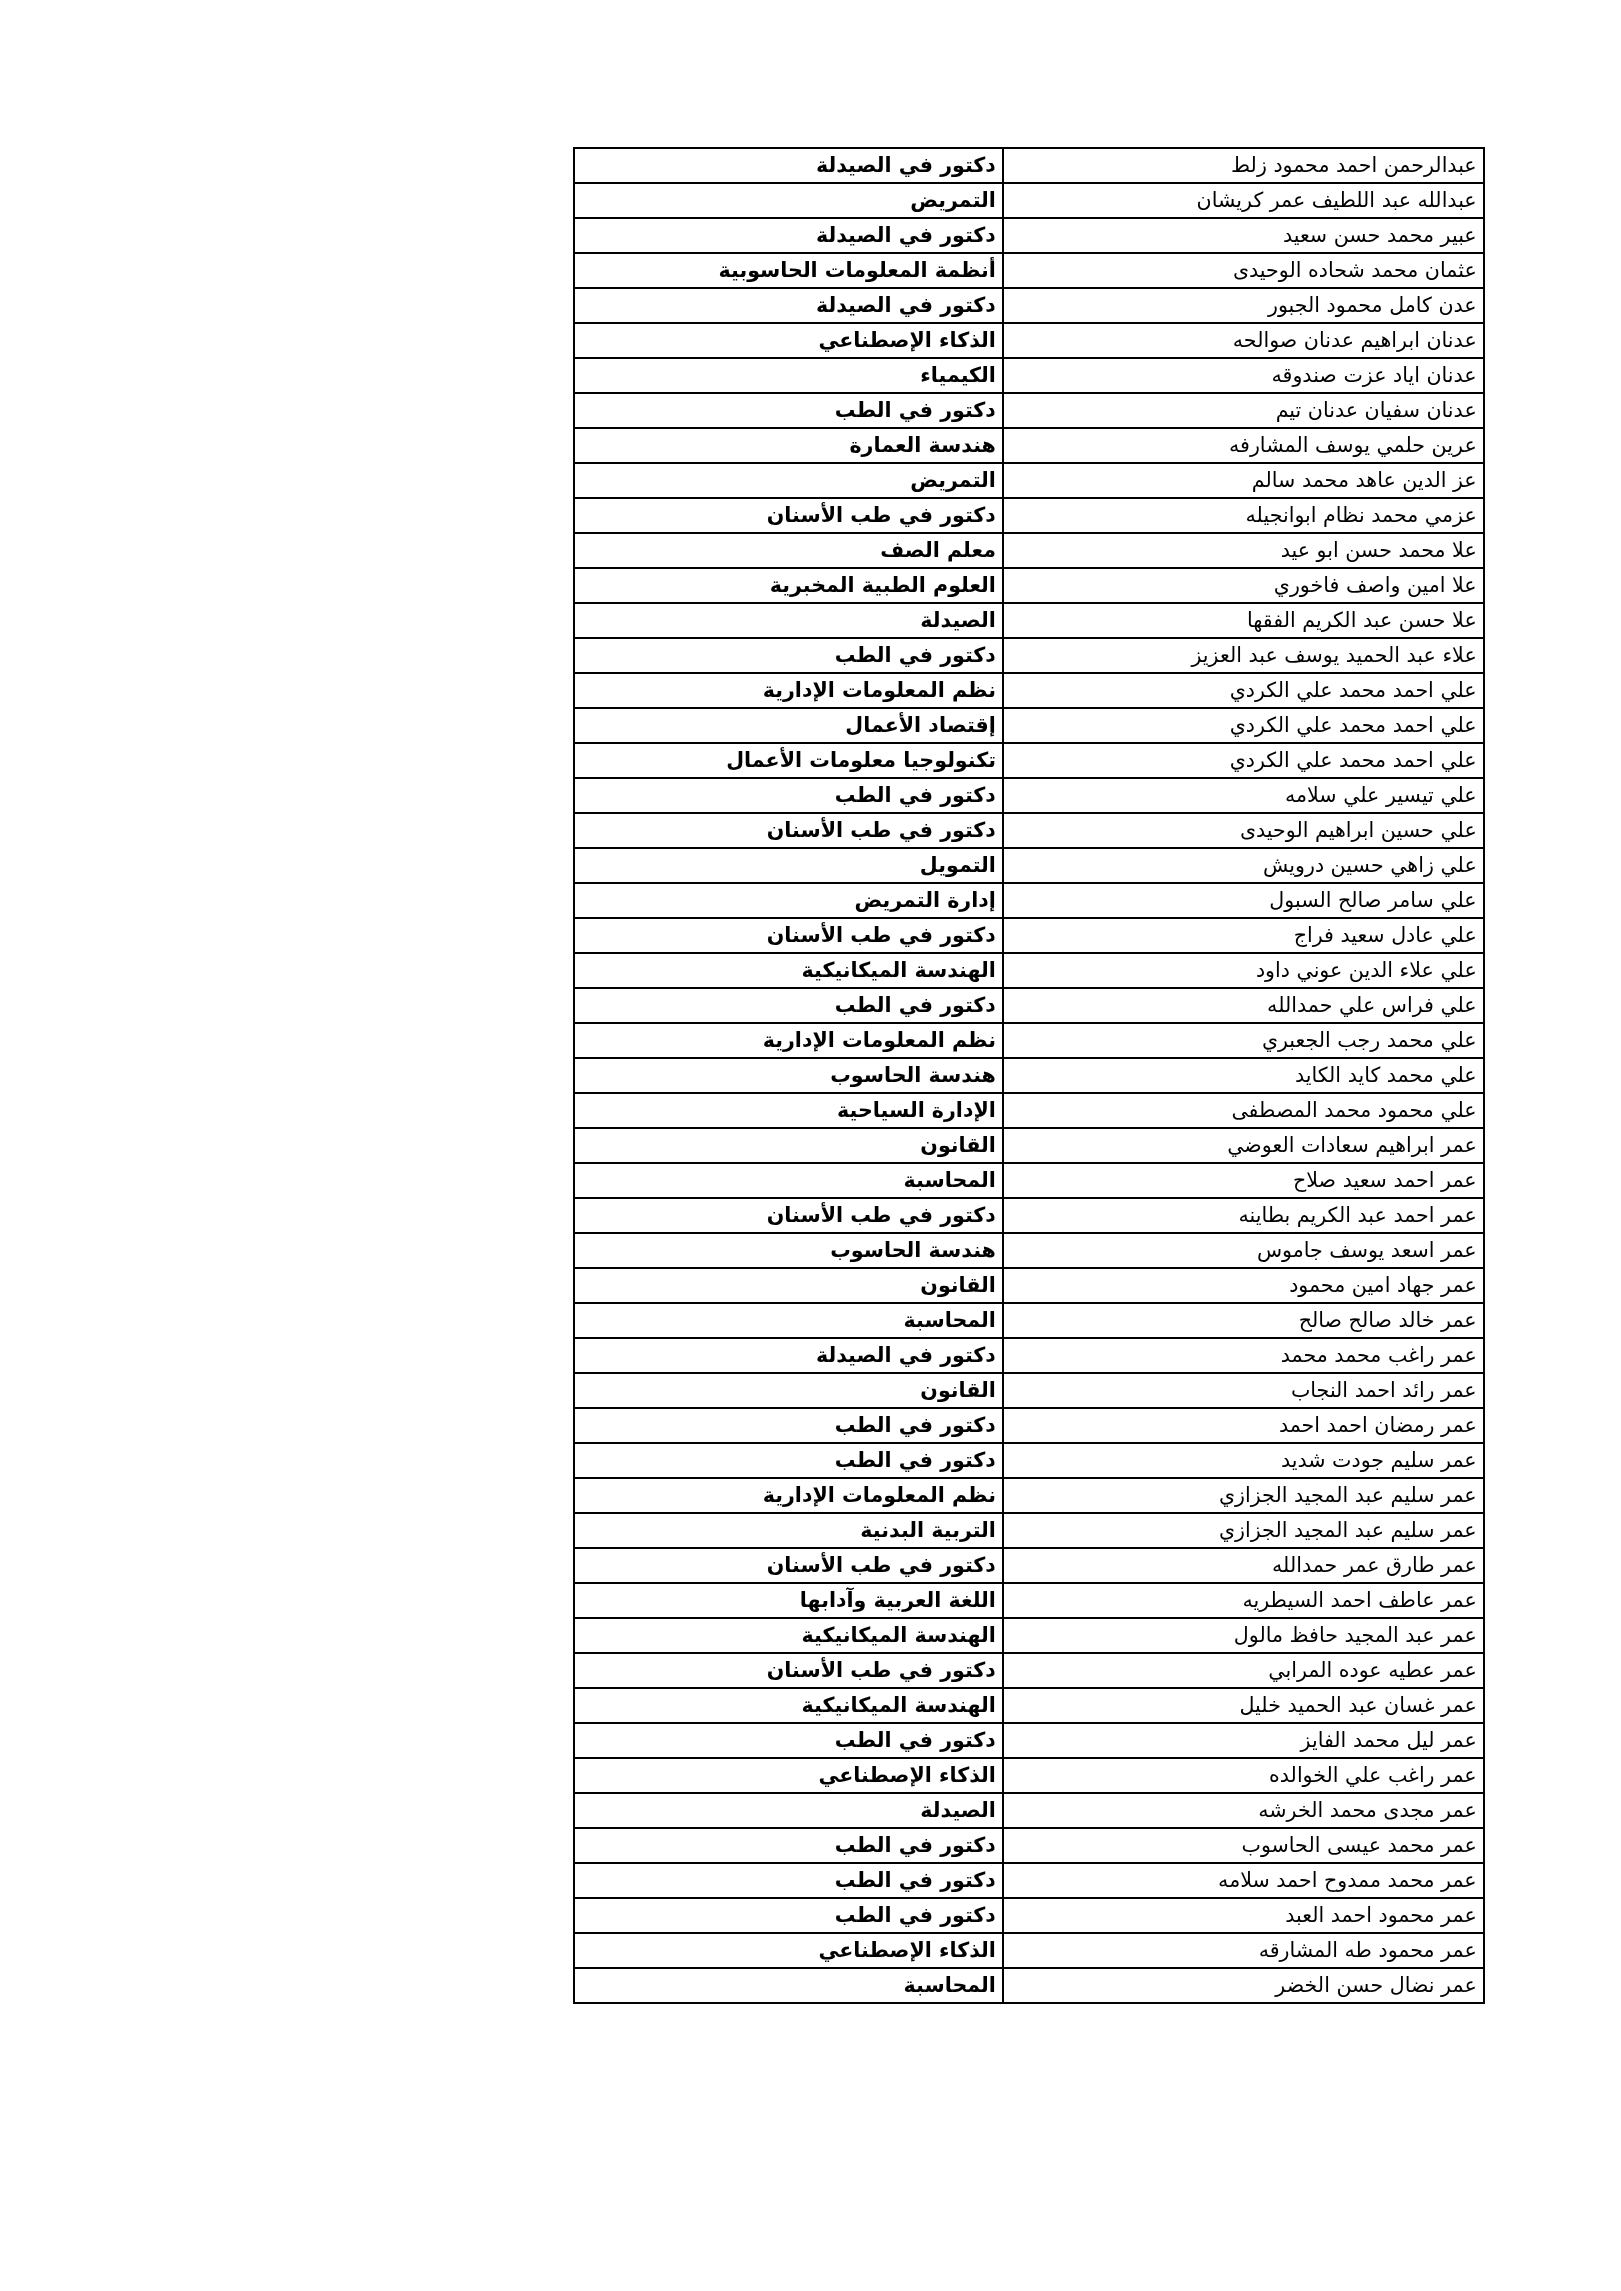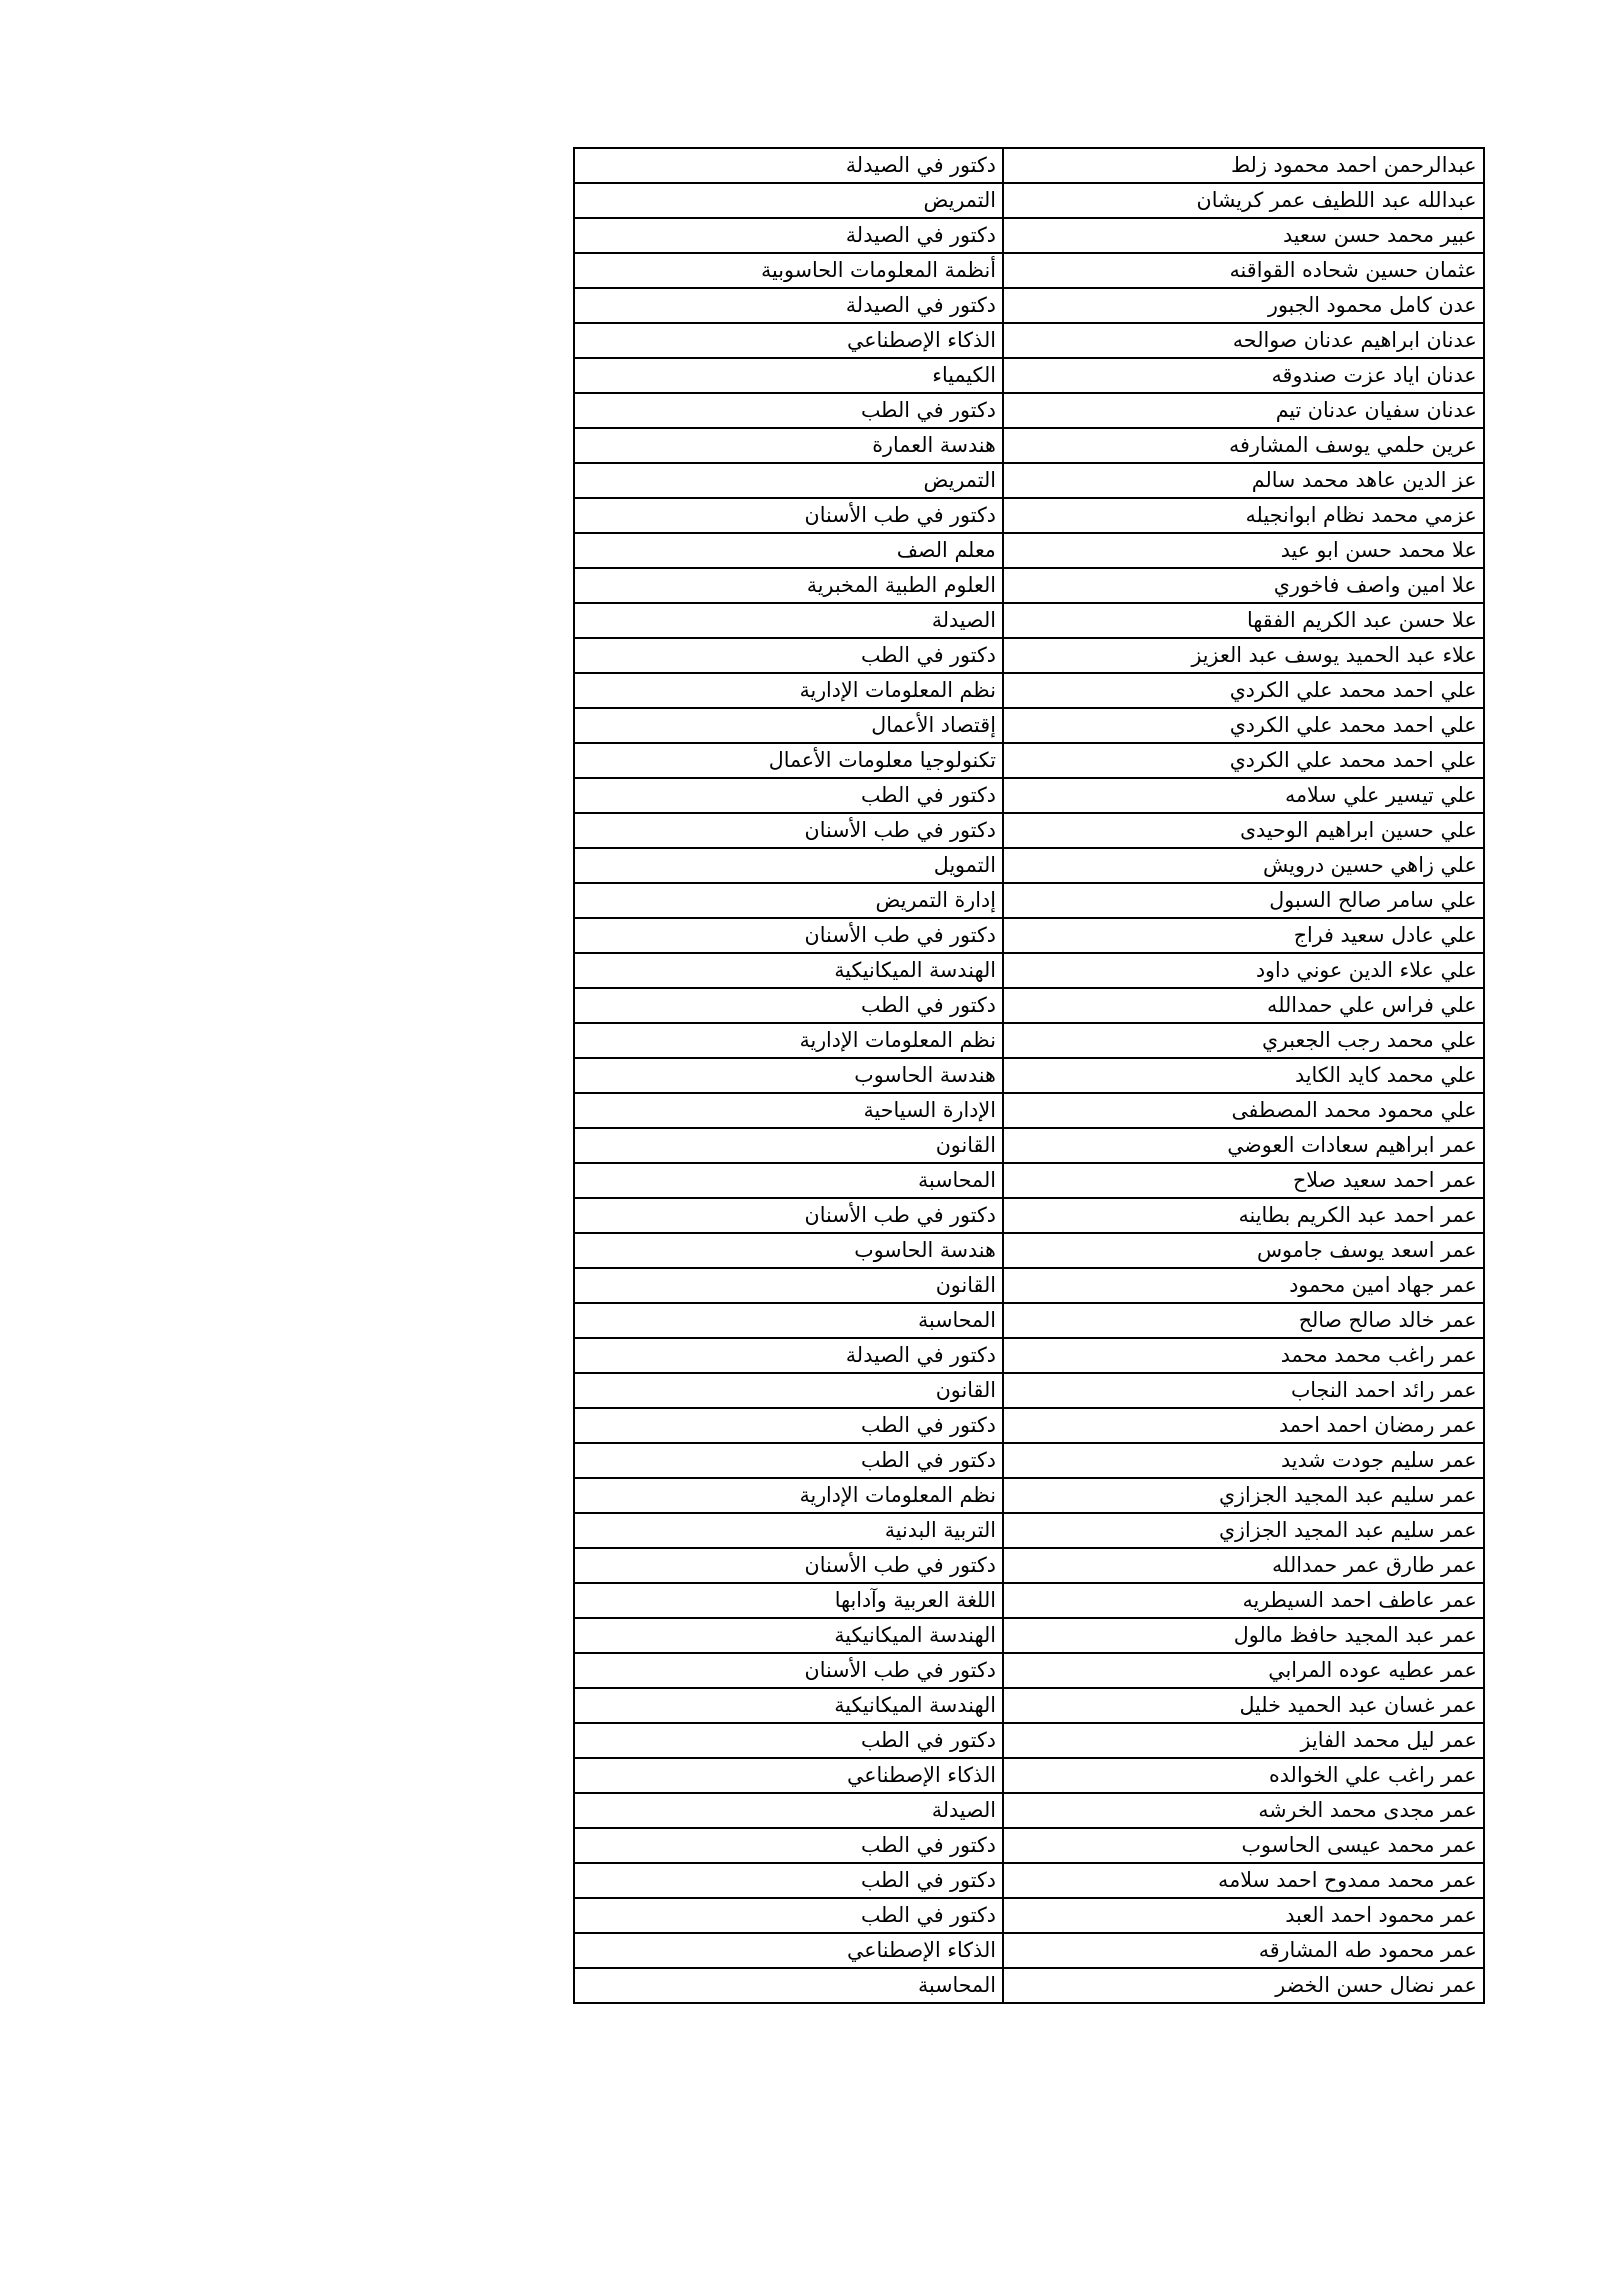--- a/index.html
+++ b/index.html
@@ -32,42 +32,42 @@
     padding: 0 5.9px;
     color: #000000;
     font-size: 20.6px;
     line-height: 1.1;
     text-align: right;
     vertical-align: middle;
     white-space: nowrap;
     overflow: hidden;
   }
   td.cell-name   { width: 467px; }
-  td.cell-degree { width: 415px; }
+  td.cell-degree { width: 415px; font-weight: bold; }
 </style>
 </head>
 <body>
 
 <div class="page">
   <table class="roster" dir="rtl">
     <tbody>
         <tr>
     <td class="cell-name">عبدالرحمن احمد محمود زلط</td>
     <td class="cell-degree">دكتور في الصيدلة</td>
   </tr>
         <tr>
     <td class="cell-name">عبدالله عبد اللطيف عمر كريشان</td>
     <td class="cell-degree">التمريض</td>
   </tr>
         <tr>
     <td class="cell-name">عبير محمد حسن سعيد</td>
     <td class="cell-degree">دكتور في الصيدلة</td>
   </tr>
         <tr>
-    <td class="cell-name">عثمان حسين شحاده القواقنه</td>
+    <td class="cell-name">عثمان محمد شحاده الوحيدى</td>
     <td class="cell-degree">أنظمة المعلومات الحاسوبية</td>
   </tr>
         <tr>
     <td class="cell-name">عدن كامل محمود الجبور</td>
     <td class="cell-degree">دكتور في الصيدلة</td>
   </tr>
         <tr>
     <td class="cell-name">عدنان ابراهيم عدنان صوالحه</td>
     <td class="cell-degree">الذكاء الإصطناعي</td>
   </tr>

